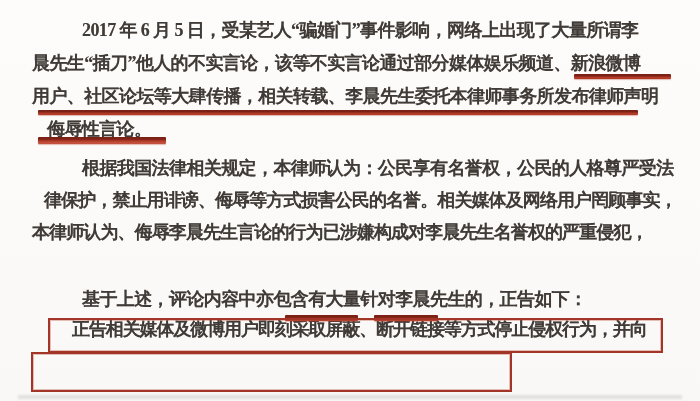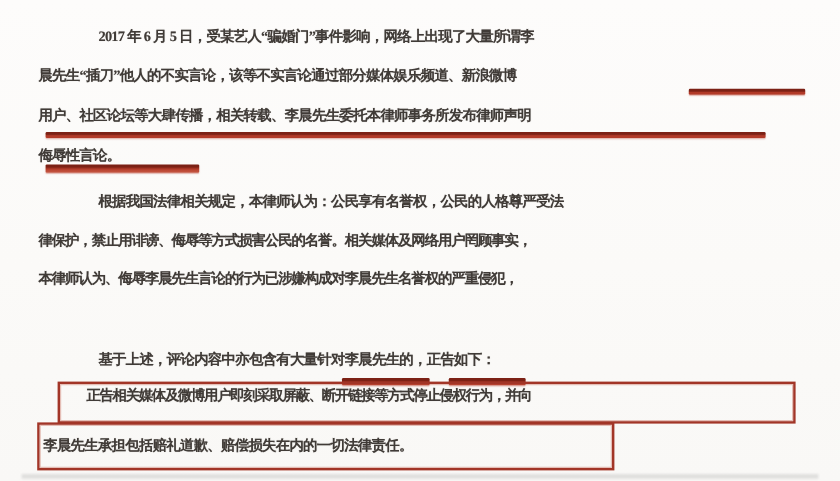--- a/index.html
+++ b/index.html
@@ -7,36 +7,36 @@
     width:700px;height:401px;overflow:hidden;
     background:#ffffff;
     font-family:"Liberation Serif","DejaVu Serif",serif;
   }
   .page{
     position:relative;width:700px;height:401px;overflow:hidden;
     background:linear-gradient(180deg,#fdfcfb 0%,#fbfaf8 55%,#f9f8f6 100%);
   }
   .line{
     position:absolute;
-    font-size:12px;
+    font-size:18px;
     line-height:21px;
     letter-spacing:-0.6px;
     color:#403b37;
     font-weight:600;
     white-space:nowrap;
     text-shadow:0 0 0.6px rgba(60,55,50,0.45);
   }
   
   .p1l1{left:82px;top:20px;}
   .p1l2{left:32px;top:53px;}
   .p1l3{left:32px;top:86px;}
-  .p1l4{left:32px;top:119px;}
+  .p1l4{left:47px;top:119px;}
   
   .p2l1{left:82px;top:158px;}
-  .p2l2{left:32px;top:190px;letter-spacing:-0.9px;}
+  .p2l2{left:44px;top:190px;letter-spacing:-0.9px;}
   .p2l3{left:32px;top:222px;letter-spacing:-0.9px;}
   .p2l4{left:32px;top:254px;}
   
   .p3l1{left:82px;top:289px;}
   
   .p4l1{left:72px;top:319px;letter-spacing:-1.1px;}
   .p4l2{left:36px;top:361px;}
 
   
   .mark{position:absolute;}
@@ -77,21 +77,20 @@
   <div class="line p1l3">用户、社区论坛等大肆传播，相关转载、李晨先生委托本律师事务所发布律师声明</div>
   <div class="line p1l4">侮辱性言论。</div>
 
   <div class="line p2l1">根据我国法律相关规定，本律师认为：公民享有名誉权，公民的人格尊严受法</div>
   <div class="line p2l2">律保护，禁止用诽谤、侮辱等方式损害公民的名誉。相关媒体及网络用户罔顾事实，</div>
   <div class="line p2l3">本律师认为、侮辱李晨先生言论的行为已涉嫌构成对李晨先生名誉权的严重侵犯，</div>
 
   <div class="line p3l1">基于上述，评论内容中亦包含有大量针对李晨先生的，正告如下：</div>
 
   <div class="line p4l1">正告相关媒体及微博用户即刻采取屏蔽、断开链接等方式停止侵权行为，并向</div>
-  <div class="line p4l2">李晨先生承担包括赔礼道歉、赔偿损失在内的一切法律责任。</div>
 
   <div class="mark redbar ul-sina"></div>
   <div class="mark redbar ul-line3"></div>
   <div class="mark redbar ul-phrase"></div>
   <div class="mark redbar ol-block"></div>
   <div class="mark redbar ol-link"></div>
 
   <div class="mark redbox box1"></div>
   <div class="mark redbox box2"></div>
 

